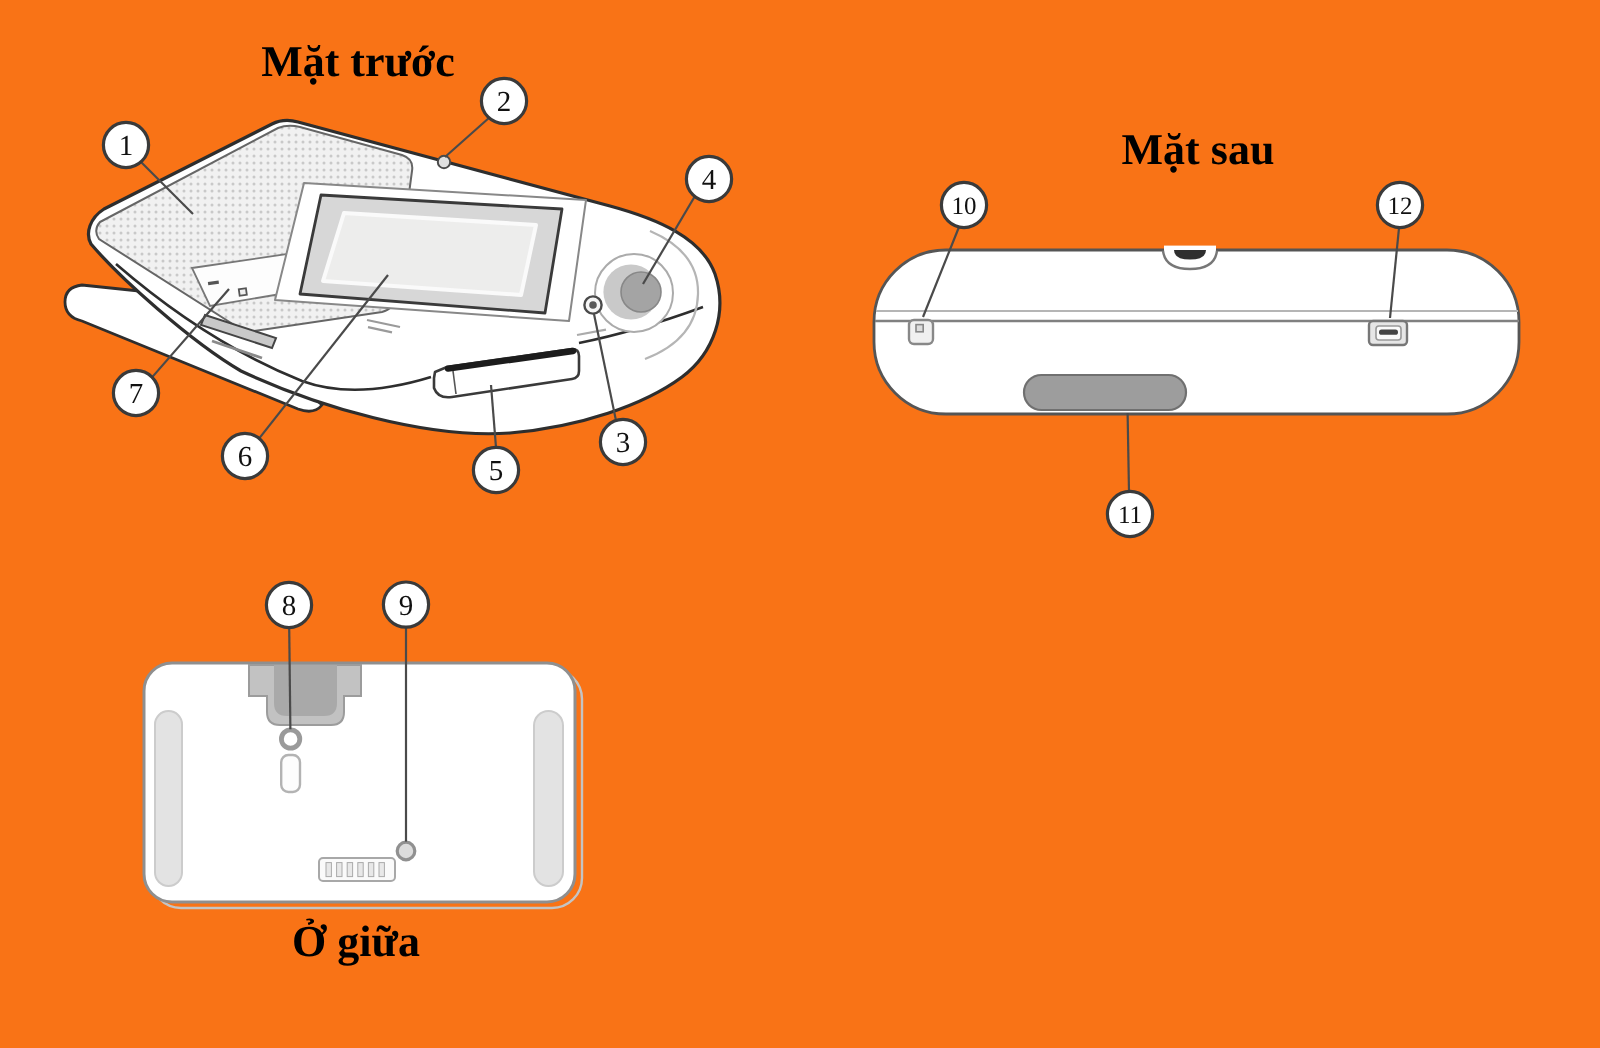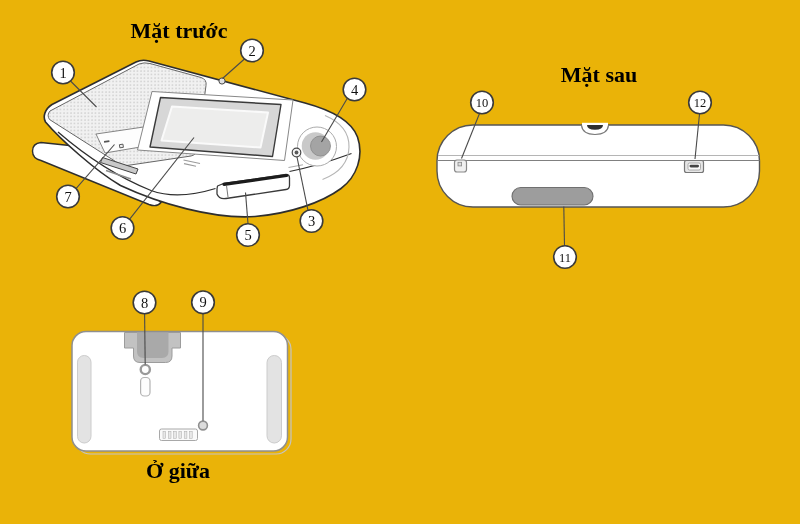--- a/index.html
+++ b/index.html
@@ -1,16 +1,16 @@
 <!DOCTYPE html>
 <html><head>
 <meta charset="utf-8">
 <style>
   html,body{margin:0;padding:0;background:#ffffff;}
-  .canvas{position:relative;width:800px;height:524px;background:#eab308;overflow:hidden;font-family:"Liberation Serif",serif;}
+  .canvas{position:relative;width:800px;height:524px;background:#f97316;overflow:hidden;font-family:"Liberation Serif",serif;}
   svg{position:absolute;left:0;top:0;}
   .view-title{font-family:"Liberation Serif",serif;font-weight:bold;font-size:22px;fill:#000;text-anchor:middle;}
   .co-circle{fill:#ffffff;stroke:#3a3a3a;stroke-width:1.6;}
   .co-num{font-family:"Liberation Serif",serif;font-size:14.5px;fill:#111;text-anchor:middle;}
   .co-num2{font-size:12.5px;}
   .leader{stroke:#4a4a4a;stroke-width:1.1;fill:none;}
   .dark{stroke:#2e2e2e;fill:none;}
 </style>
 </head>
 <body>

